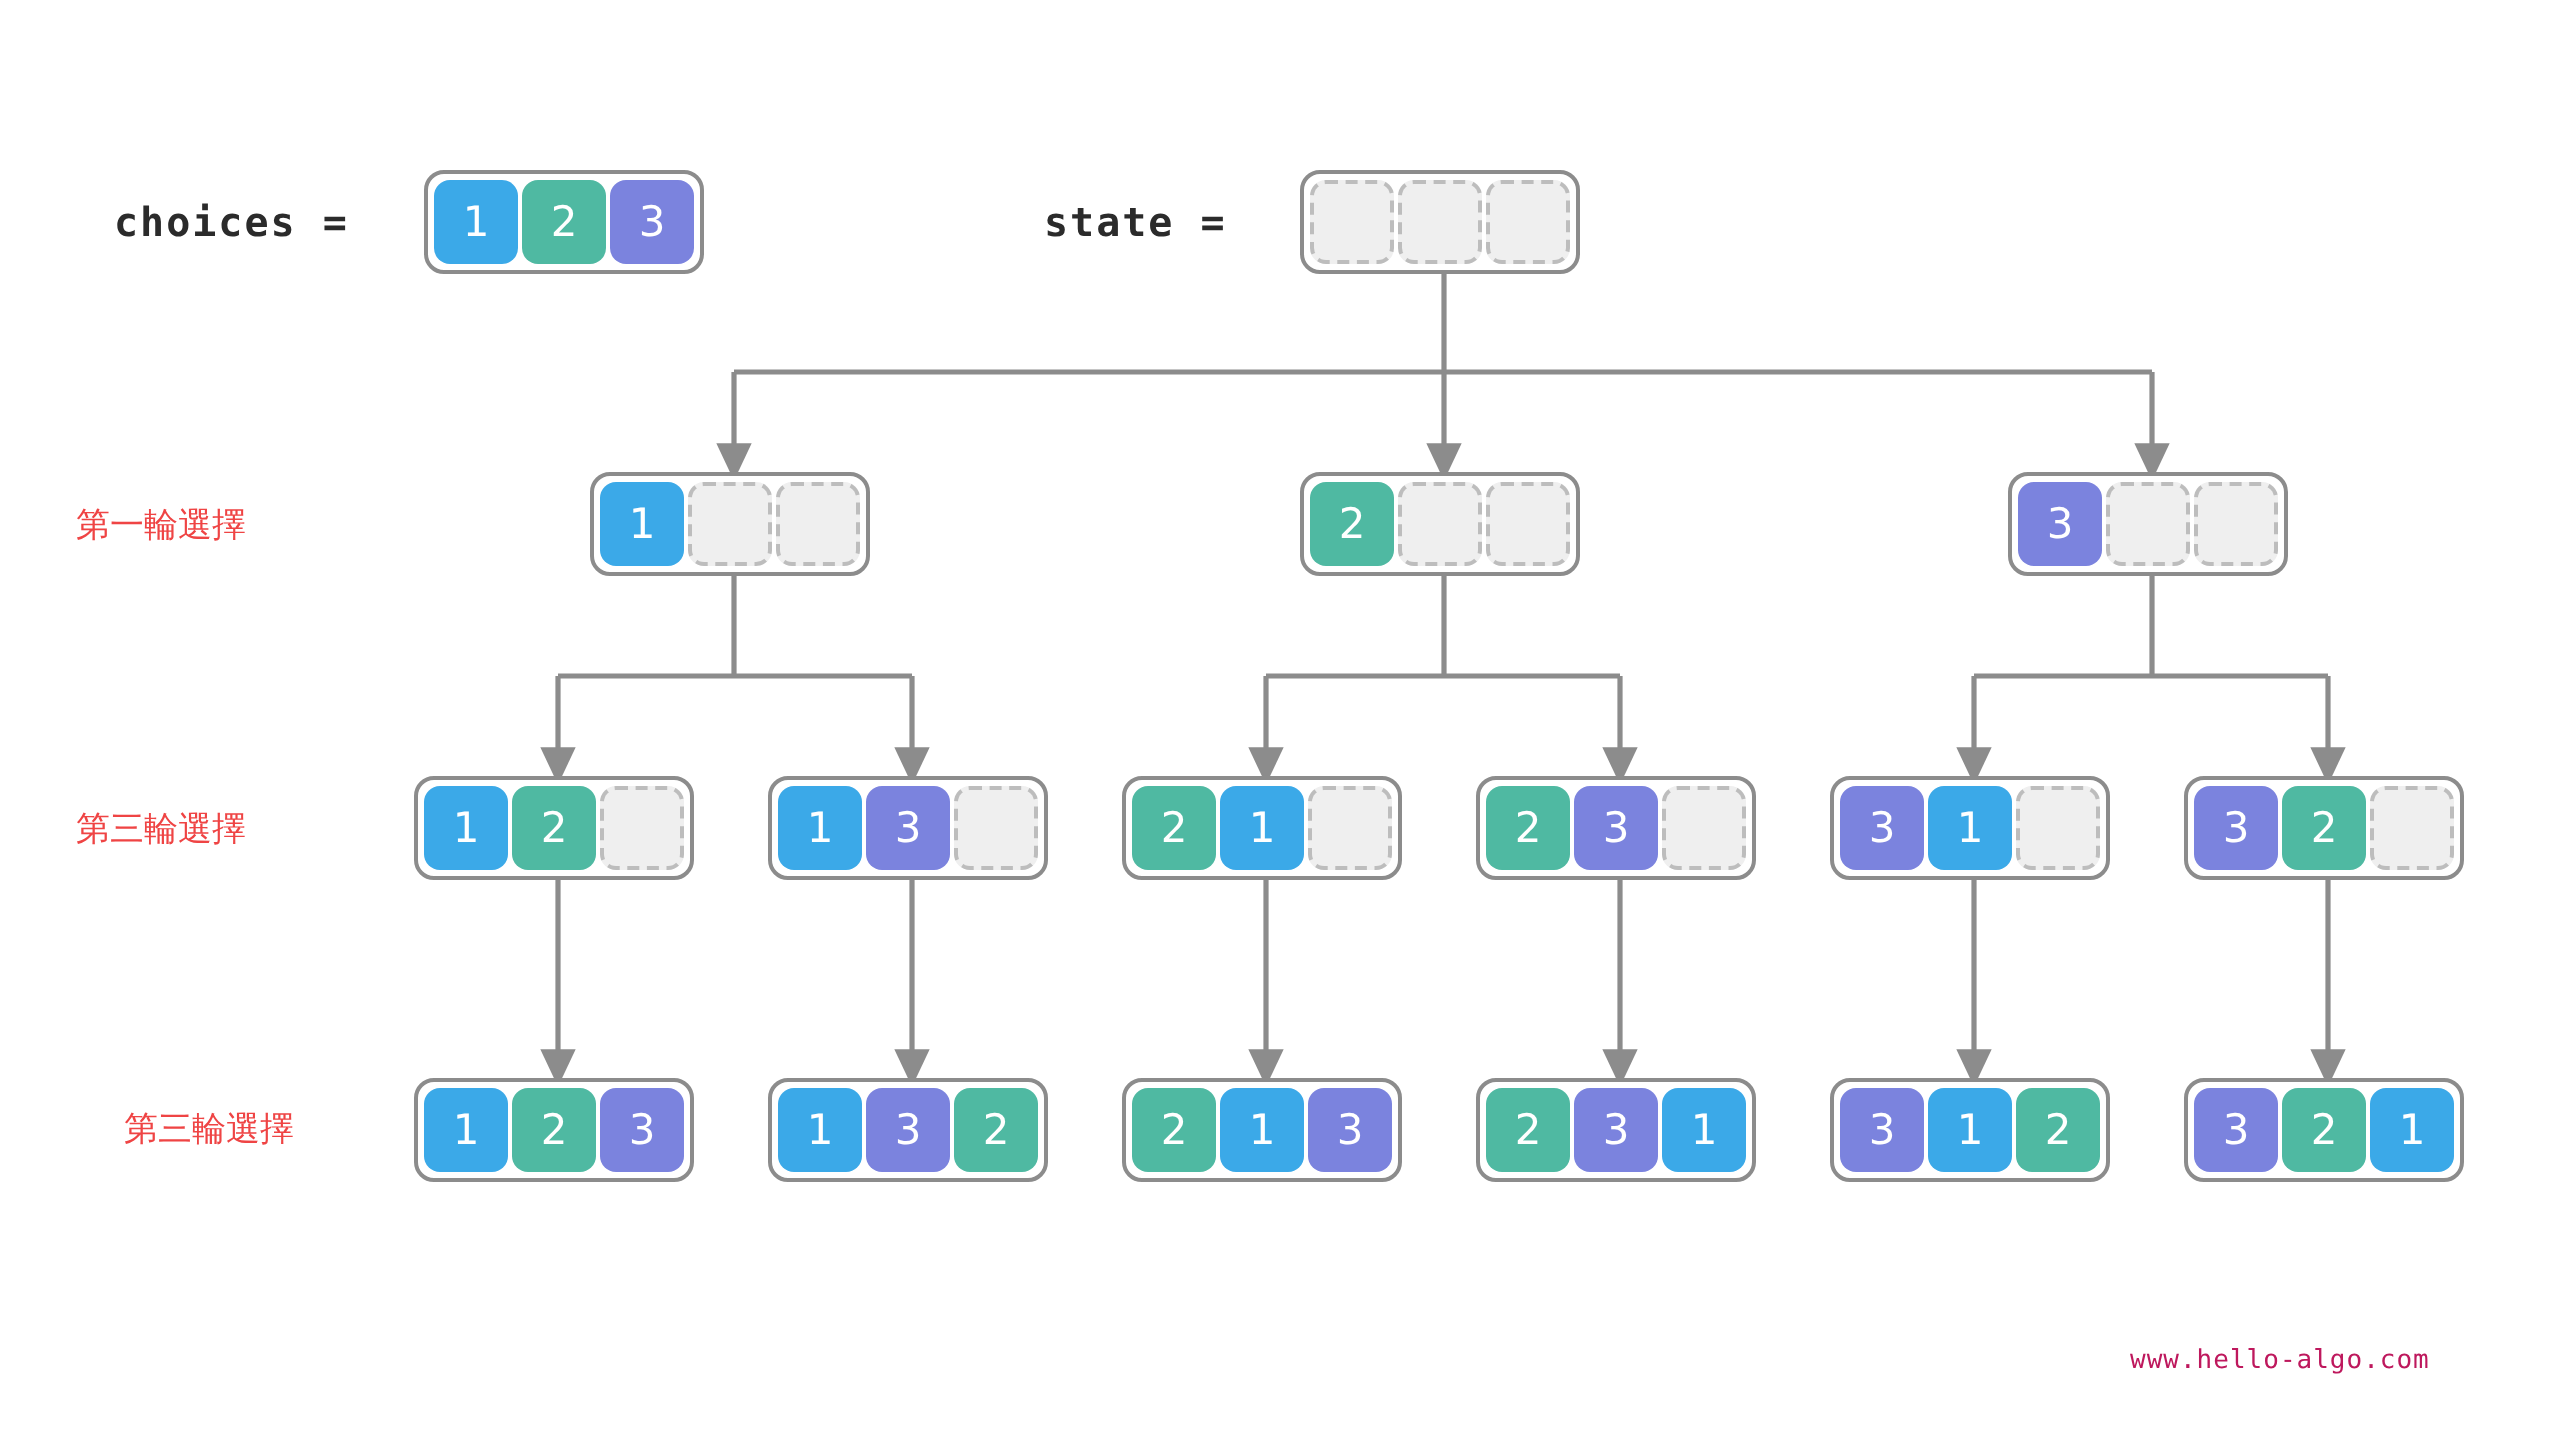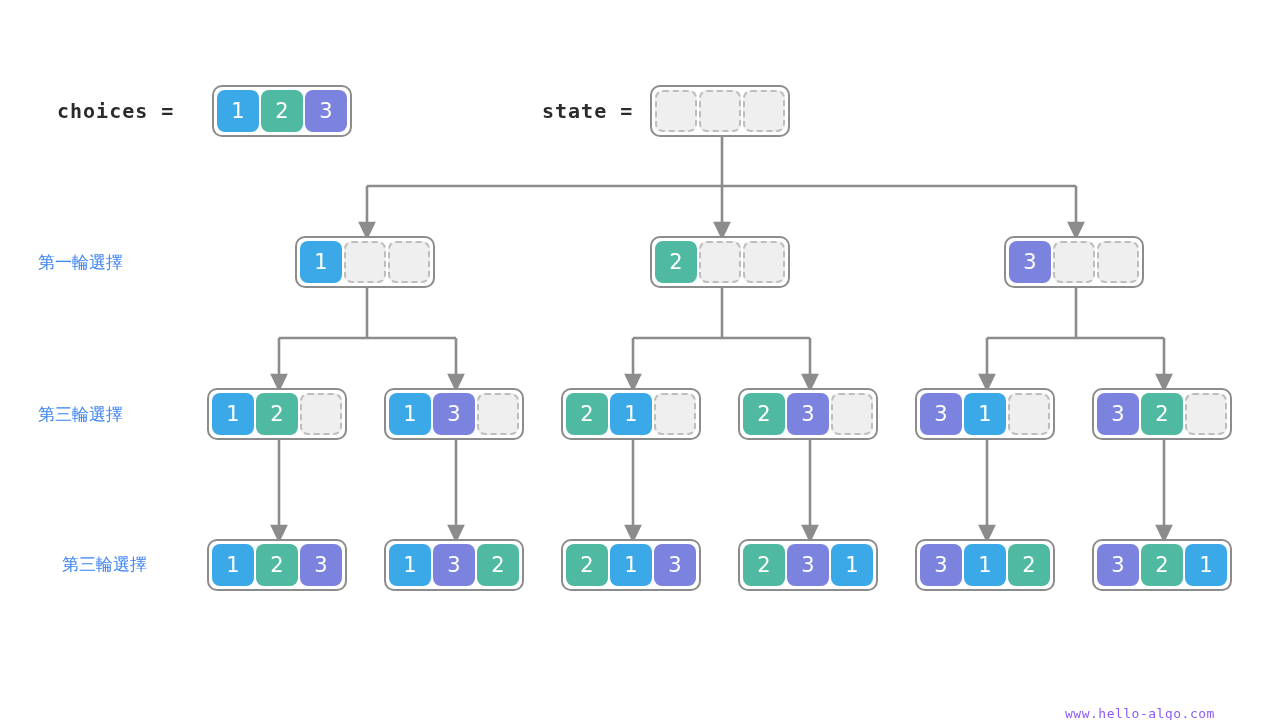--- a/index.html
+++ b/index.html
@@ -33,21 +33,21 @@
     color: #2b2b2b;
     white-space: nowrap;
     letter-spacing: 1px;
   }
 
   
   .row-label {
     position: absolute;
     font-family: "DejaVu Sans", sans-serif;
     font-size: 17px;
-    color: #3b82f6;
+    color: #ef4444;
     white-space: nowrap;
     text-align: right;
   }
 
   
   .arr {
     position: absolute;
     display: flex;
     align-items: center;
     box-sizing: border-box;
@@ -76,24 +76,23 @@
   }
   .cell.c1 { background: #3ba9e8; }
   .cell.c2 { background: #4fb9a2; }
   .cell.c3 { background: #7b83de; }
 
   
   .watermark {
     position: absolute;
     font-family: "DejaVu Sans Mono", monospace;
     font-size: 13px;
-    color: #8b5cf6;
+    color: #be185d;
     letter-spacing: 0.5px;
     white-space: nowrap;
-    margin-top: 33px;
   }
 </style>
 </head>
 <body>
 
 <div id="canvas">
 
   <svg id="edges" viewBox="0 0 1280 720" width="1280" height="720">
     <defs>
       <marker id="arrow" markerWidth="9" markerHeight="9" refX="4.2" refY="4" orient="auto" markerUnits="strokeWidth">
@@ -134,21 +133,21 @@
   </svg>
 
   <div class="hdr-label" style="left:57px; top:99px;">choices =</div>
 
   <div class="arr" id="choices-array" style="left:212px; top:85px;">
       <div class="cell c1">1</div>
       <div class="cell c2">2</div>
       <div class="cell c3">3</div>
     </div>
 
-  <div class="hdr-label" style="left:542px; top:99px;">state =</div>
+  <div class="hdr-label" style="left:522px; top:99px;">state =</div>
 
   <div class="arr" id="state-array" style="left:650px; top:85px;">
       <div class="cell empty"></div>
       <div class="cell empty"></div>
       <div class="cell empty"></div>
     </div>
 
   <div class="row-label" style="left:38px; top:251px;">第一輪選擇</div>
   <div class="row-label" style="left:38px; top:403px;">第三輪選擇</div>
   <div class="row-label" style="left:38px; top:553px;margin-left:24px;">第三輪選擇</div>

